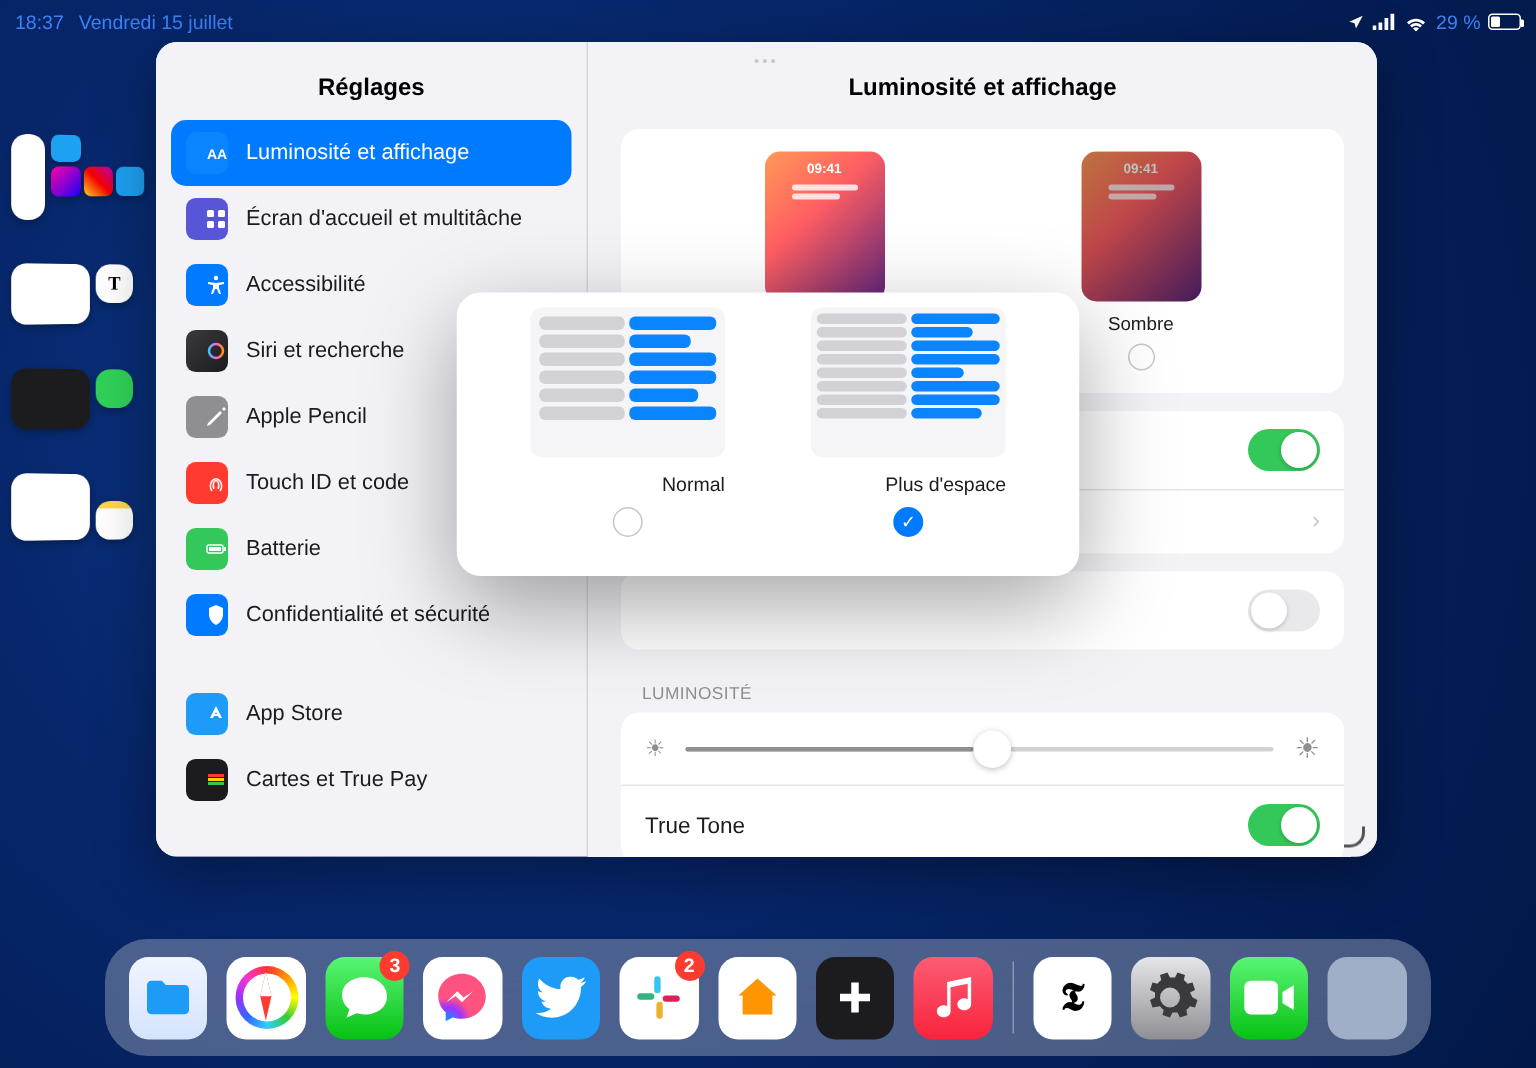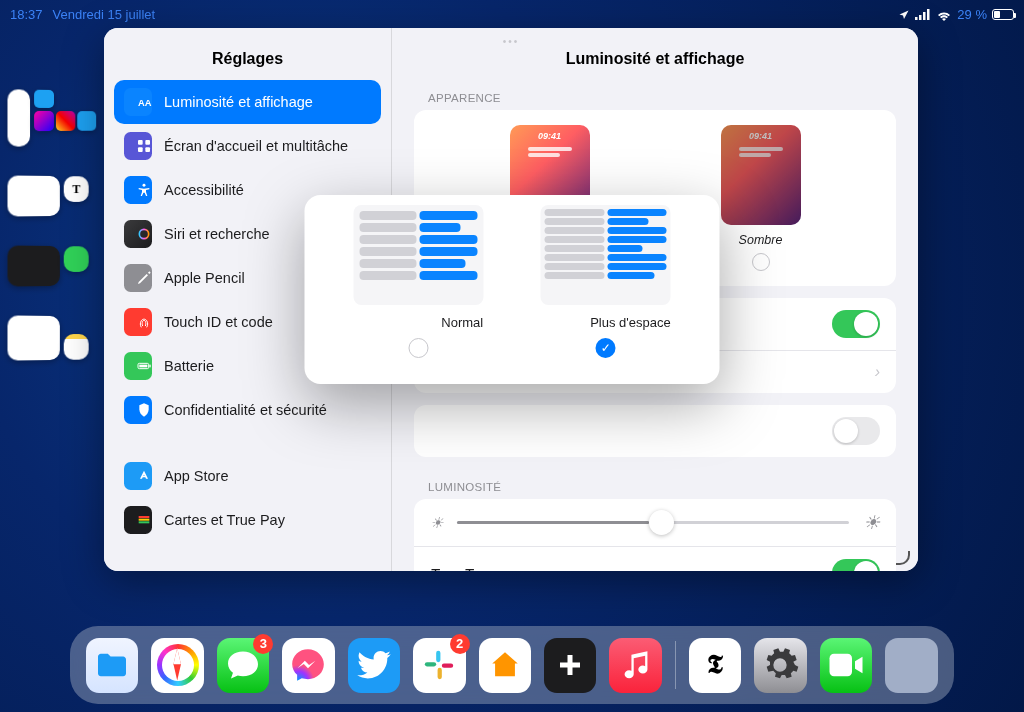--- a/index.html
+++ b/index.html
@@ -42,21 +42,21 @@
 
 .ic-display{background:#0a84ff;} .ic-home{background:#5856d6;} .ic-access{background:#007aff;}
 .ic-wall{background:#34c8c8;} .ic-siri{background:linear-gradient(135deg,#3a3a3c,#1c1c1e);}
 .ic-pencil{background:#8e8e93;} .ic-touch{background:#ff3b30;} .ic-batt{background:#34c759;}
 .ic-priv{background:#007aff;} .ic-appstore{background:#1d9bf6;} .ic-wallet{background:#1c1c1e;}
 
 .detail { flex:1; background:#f2f2f7; overflow-y:auto; padding:0 22px 20px; }
 .detail h2 { text-align:center; font-size:16px; font-weight:600; padding:22px 0 18px; }
 .section-label { font-size:11.5px; color:#8e8e93; text-transform:uppercase; letter-spacing:0.3px; padding:6px 14px; }
 
-.card { background:#fff; border-radius:12px;font-style:italic; }
+.card { background:#fff; border-radius:12px; }
 .appearance { padding:15px 30px; display:flex; justify-content:space-around; }
 .apr-item { text-align:center; }
 .apr-prev { width:80px; height:100px; border-radius:10px; margin:0 auto 8px; background:linear-gradient(135deg,#ff9a56,#ff5e62 40%,#5b247a); position:relative; overflow:hidden; }
 .apr-prev.dark::after{content:"";position:absolute;inset:0;background:rgba(0,0,0,0.25);}
 .apr-prev .t{position:absolute;top:6px;left:0;right:0;color:#fff;font-size:9px;font-weight:600;}
 .apr-line{height:4px;background:rgba(255,255,255,0.8);margin:2px 18px;border-radius:2px;}
 .apr-item .lbl{font-size:12.5px;color:#1c1c1e;}
 .radio{width:18px;height:18px;border:1.5px solid #c7c7cc;border-radius:50%;margin:6px auto 0;}
 
 .cell { display:flex; align-items:center; justify-content:space-between; padding:12px 16px; font-size:15px; color:#1c1c1e; }
@@ -276,21 +276,20 @@
             </svg>
           </span>
           <span>Cartes et True Pay</span>
         </div>
 
     </div>
   </div>
 
   <div class="detail">
     <h2>Luminosité et affichage</h2>
-    <div class="section-label">APPARENCE</div>
     <div class="card appearance">
       <div class="apr-item">
         <div class="apr-prev">
             <div class="t">09:41</div>
             <div style="height:20px"></div>
             <div class="apr-line"></div>
             <div class="apr-line" style="width:40%;margin-left:18px;"></div>
           </div>
       </div>
       <div class="apr-item">

